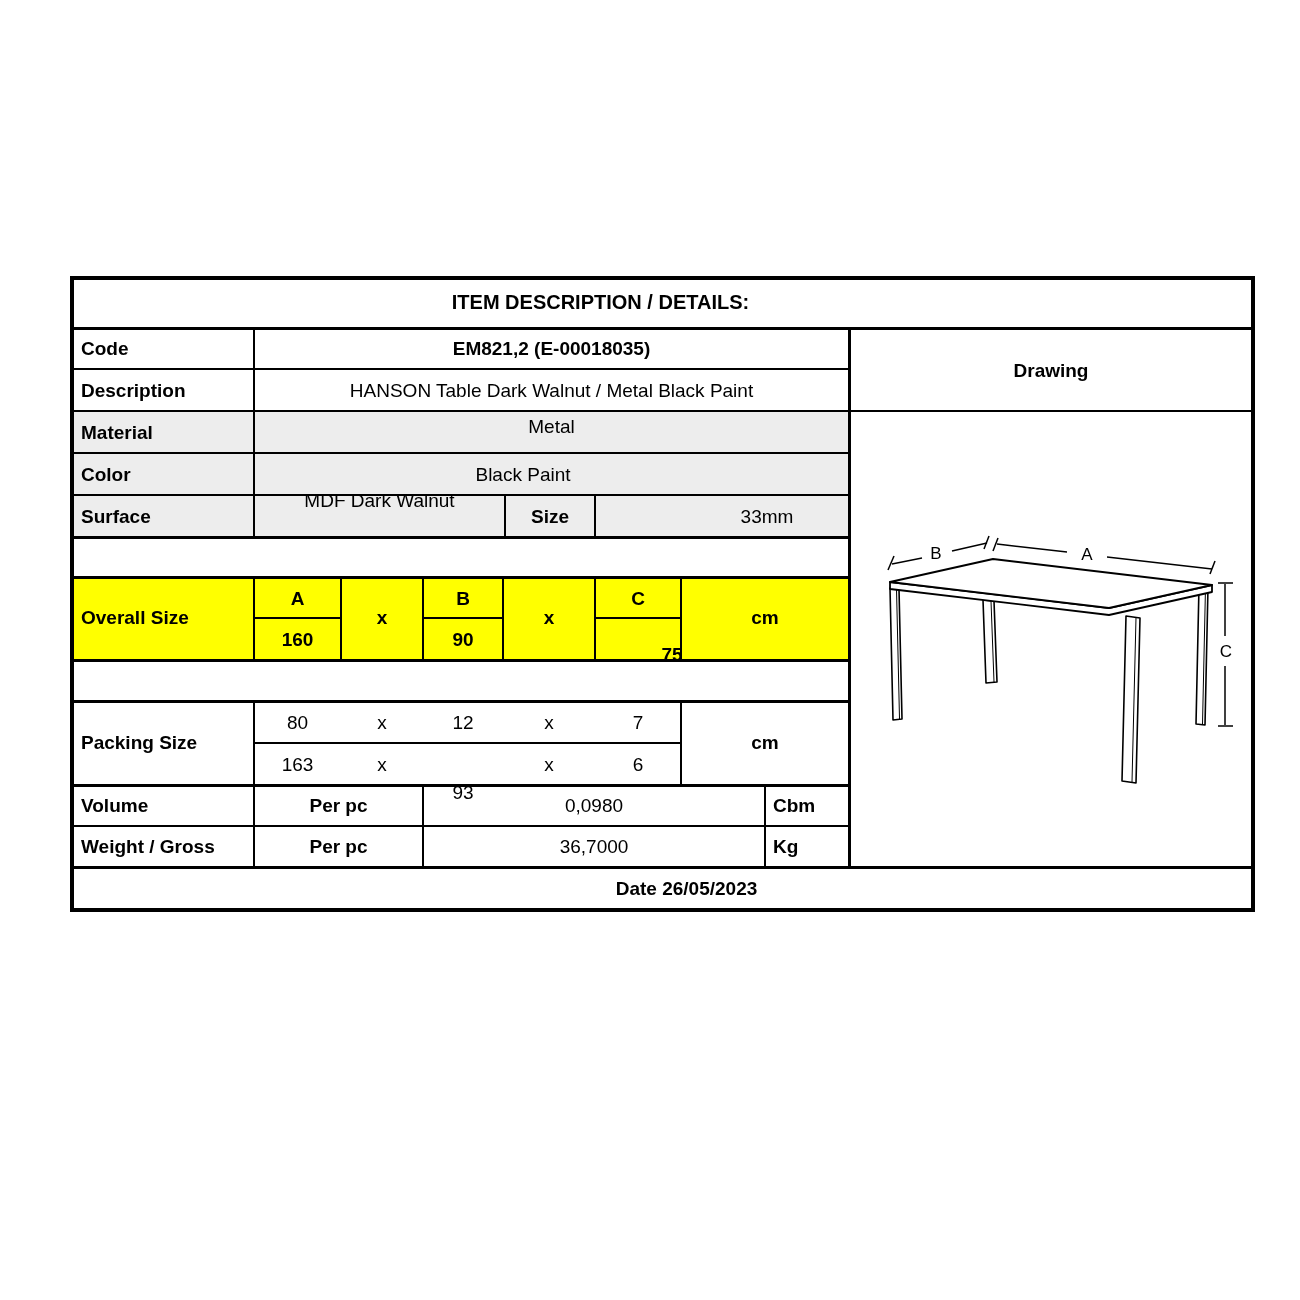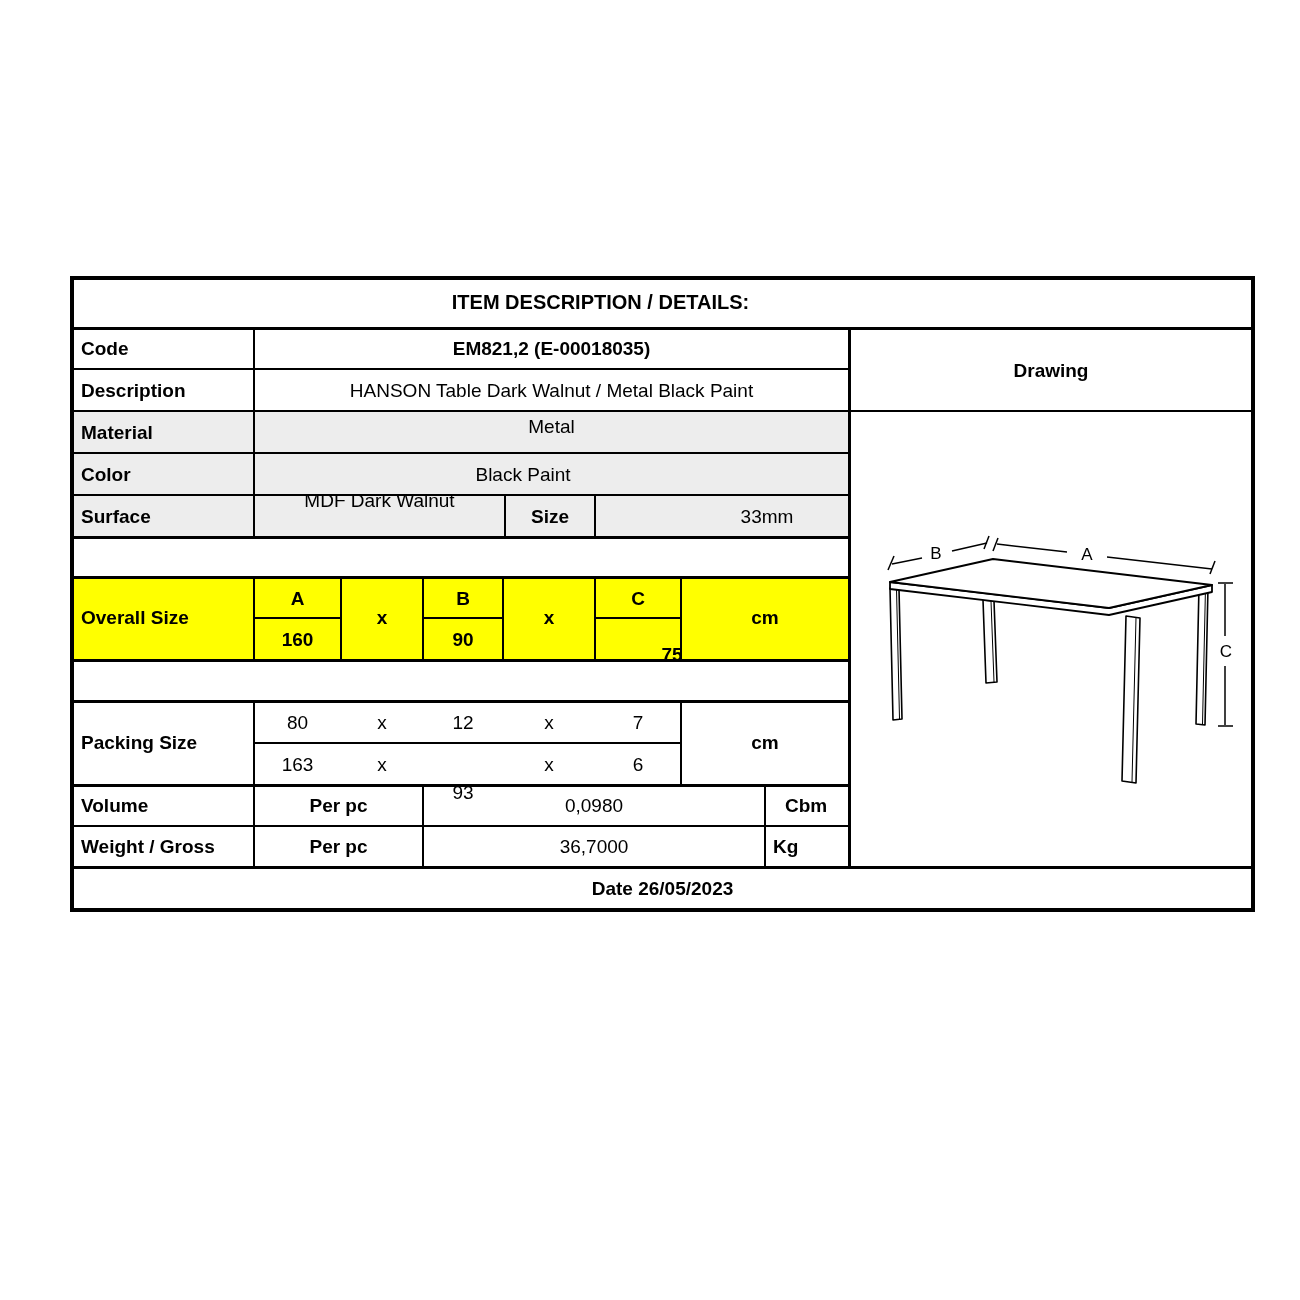--- a/index.html
+++ b/index.html
@@ -105,28 +105,28 @@
   <div class="cell c" style="left:255px; top:744px; width:85px; height:40px;">163</div>
   <div class="cell c" style="left:342px; top:744px; width:80px; height:40px;">x</div>
   <div class="cell c" style="left:424px; top:744px; width:78px; height:40px;margin-top:28px;">93</div>
   <div class="cell c" style="left:504px; top:744px; width:90px; height:40px;">x</div>
   <div class="cell c" style="left:596px; top:744px; width:84px; height:40px;">6</div>
   <div class="cell c b" style="left:682px; top:700px; width:166px; height:84px;">cm</div>
 
   <div class="cell l b" style="left:74px; top:786px; width:179px; height:39px;">Volume</div>
   <div class="cell c b" style="left:255px; top:786px; width:167px; height:39px;">Per pc</div>
   <div class="cell c" style="left:424px; top:786px; width:340px; height:39px;">0,0980</div>
-  <div class="cell l b" style="left:766px; top:786px; width:82px; height:39px;margin-left:12px;">Cbm</div>
+  <div class="cell l b" style="left:766px; top:786px; width:82px; height:39px;">Cbm</div>
 
   <div class="cell l b" style="left:74px; top:827px; width:179px; height:39px;">Weight / Gross</div>
   <div class="cell c b" style="left:255px; top:827px; width:167px; height:39px;">Per pc</div>
   <div class="cell c" style="left:424px; top:827px; width:340px; height:39px;">36,7000</div>
   <div class="cell l b" style="left:766px; top:827px; width:82px; height:39px;">Kg</div>
 
-  <div class="cell c b" style="left:70px; top:869px; width:1185px; height:39px;">Date 26/05/2023</div>
+  <div class="cell c b" style="left:70px; top:869px; width:1185px; height:39px;padding-left:24px;">Date 26/05/2023</div>
 
   <svg style="position:absolute; left:848px; top:412px;" width="407" height="454" viewBox="0 0 407 454">
 
     <g fill="#ffffff" stroke="#000000" stroke-width="1.6" stroke-linejoin="round">
       <polygon points="42,176 51,177 54,307 45,308"></polygon>
       <polygon points="135,188 146,189 149,270 138,271"></polygon>
       <polygon points="278,204 292,206 288,371 274,369"></polygon>
       <polygon points="351,174 360,175 357,313 348,312"></polygon>
     </g>
     <g stroke="#000000" stroke-width="1">

